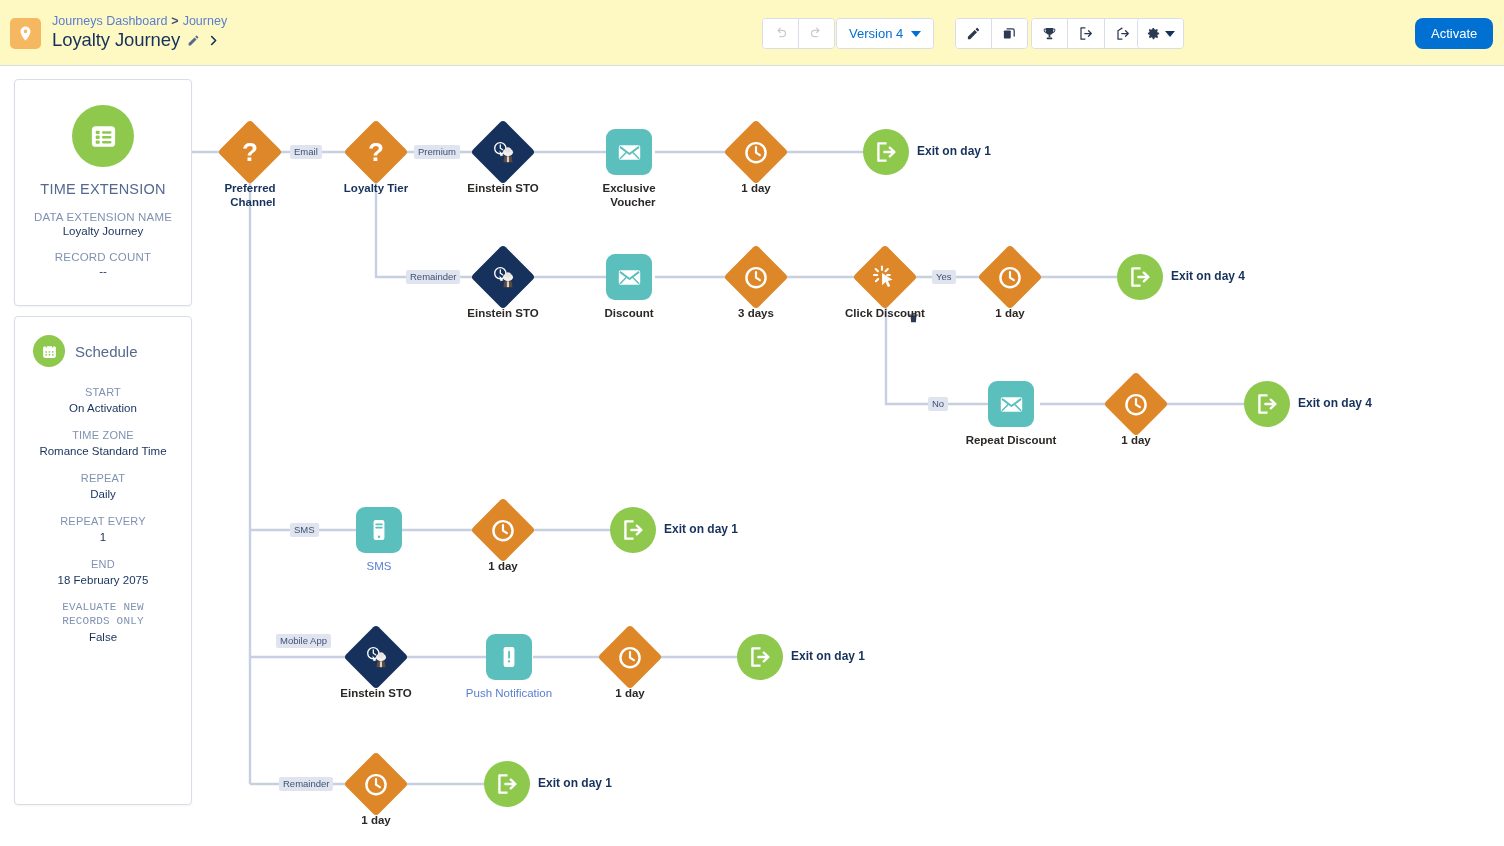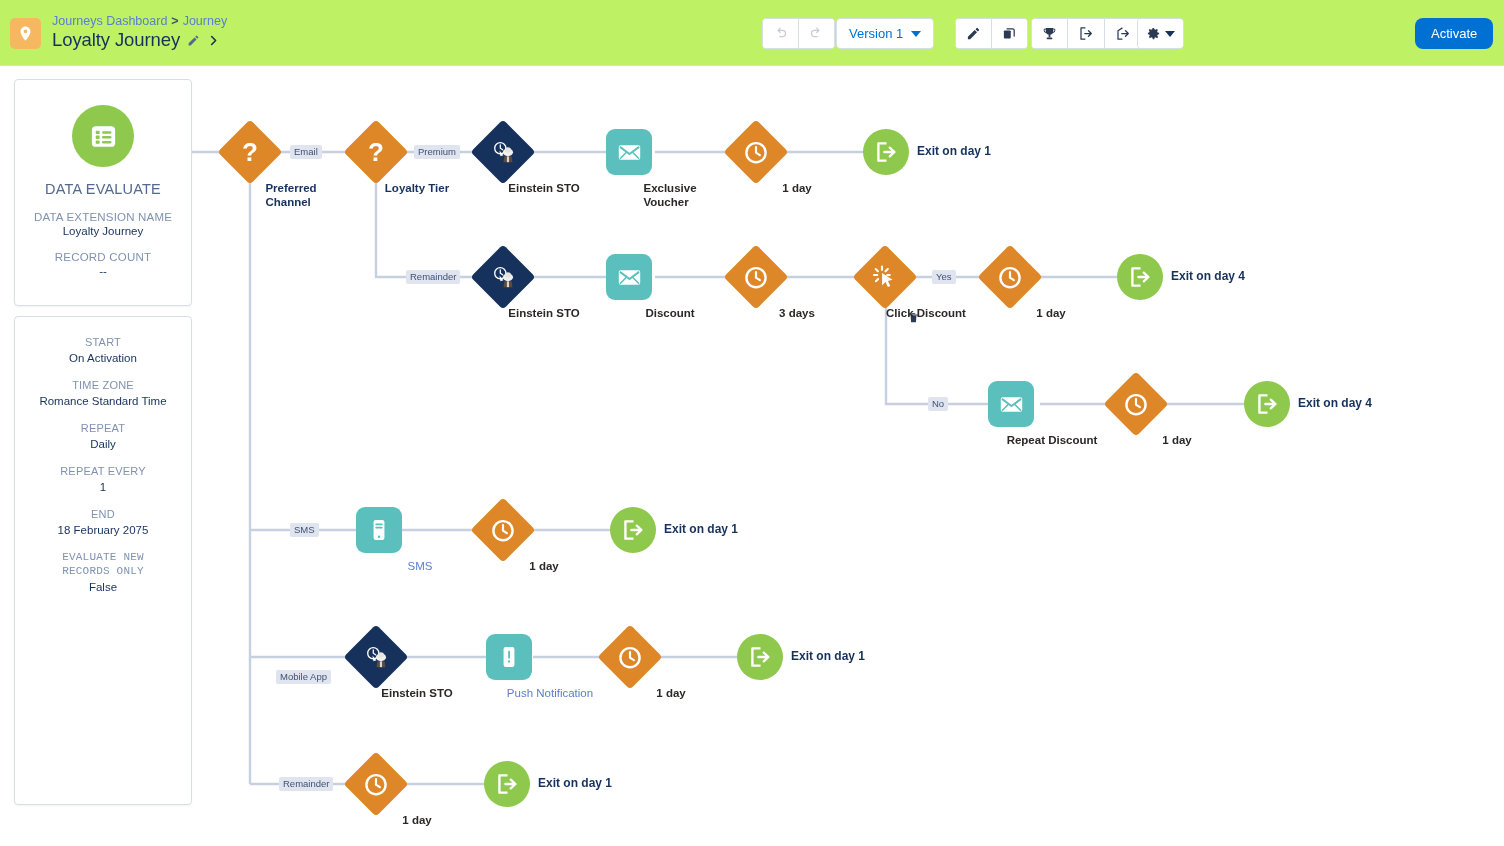--- a/index.html
+++ b/index.html
@@ -7,21 +7,21 @@
     width: 1504px; height: 846px;
     background: #ffffff;
     font-family: "Liberation Sans", sans-serif;
     overflow: hidden;
   }
 
   
   #header {
     position: absolute; left: 0; top: 0;
     width: 1504px; height: 66px;
-    background: #bef264;
+    background: #fef9c3;
     border-bottom: 1px solid #d8dde6;
     padding-left: 44px;
   }
   #brand-tile {
     position: absolute; left: 10px; top: 18px;
     width: 31px; height: 31px;
     border-radius: 5px; background: #f5b75f;
     display: flex; align-items: center; justify-content: center;
   }
   #brand-tile svg { display:block; }
@@ -130,21 +130,21 @@
     display:flex;align-items:center;justify-content:center;
   }
   .exit-circ {
     width:46px;height:46px;border-radius:50%;background:#8ec84c;
     display:flex;align-items:center;justify-content:center;
   }
 
   .node-cap {
     position:absolute; top:52px; left:50%; transform:translateX(-50%);
     font-size:11.5px; font-weight:bold; color:#16325c;
-    white-space:nowrap; text-align:left; line-height:14px;margin-left:41px;
+    white-space:nowrap; text-align:right; line-height:14px;
   }
   .node-cap.link { color:#5a7ed0; font-weight:normal; }
   .node-cap.plain { font-weight:bold; color:#2b2826; }
 
   .exit-cap {
     position:absolute; left:54px; top:15px;
     font-size:12px; font-weight:bold; color:#16325c; white-space:nowrap;
   }
 
   .wire-lbl {
@@ -195,21 +195,21 @@
     <div class="tb-btn">
       <svg width="15" height="15" viewBox="0 0 24 24">
         <path d="M15 7H9a5 5 0 0 0 0 10h4" stroke="#c9ccd1" stroke-width="2" fill="none" stroke-linecap="round"></path>
         <path d="M12.5 3.5 16 7l-3.5 3.5" stroke="#c9ccd1" stroke-width="2" fill="none" stroke-linecap="round" stroke-linejoin="round"></path>
       </svg>
     </div>
   </div>
 
   <div class="tb-group" id="grp-ver">
     <div class="tb-btn" style="padding:0 12px;">
-      <span>Version 1</span>
+      <span>Version 4</span>
       <span class="caret-d" style="margin-left:8px;"></span>
     </div>
   </div>
 
   <div class="tb-group" id="grp-edit">
     <div class="tb-btn">
       <svg width="15" height="15" viewBox="0 0 24 24">
         <path d="M3 17.3V21h3.7L17.6 10.1l-3.7-3.7L3 17.3zM20.7 7c.4-.4.4-1 0-1.4l-2.3-2.3a1 1 0 0 0-1.4 0l-1.8 1.8 3.7 3.7L20.7 7z" fill="#2b3a52"></path>
       </svg>
     </div>
@@ -264,28 +264,45 @@
       <svg width="31" height="31" viewBox="0 0 24 24">
         <rect x="3" y="4" width="18" height="16" rx="3" fill="#fff"></rect>
         <rect x="6" y="7.5" width="3" height="2.6" rx=".7" fill="#8ec84c"></rect>
         <rect x="10.8" y="7.9" width="7.4" height="1.9" rx=".9" fill="#8ec84c"></rect>
         <rect x="6" y="11.3" width="3" height="2.6" rx=".7" fill="#8ec84c"></rect>
         <rect x="10.8" y="11.7" width="7.4" height="1.9" rx=".9" fill="#8ec84c"></rect>
         <rect x="6" y="15.1" width="3" height="2.6" rx=".7" fill="#8ec84c"></rect>
         <rect x="10.8" y="15.5" width="7.4" height="1.9" rx=".9" fill="#8ec84c"></rect>
       </svg>
     </div>
-    <div id="de-kind">DATA EVALUATE</div>
+    <div id="de-kind">TIME EXTENSION</div>
     <div class="de-lbl">DATA EXTENSION NAME</div>
     <div class="de-val">Loyalty Journey</div>
     <div class="de-lbl">RECORD COUNT</div>
     <div class="de-val">--</div>
   </div>
 
   <div class="card" id="card-sched">
+    <div id="sched-head">
+      <div class="circ-icon" id="sched-circle">
+        <svg width="17" height="17" viewBox="0 0 24 24">
+          <rect x="3" y="5" width="18" height="16" rx="2.5" fill="#fff"></rect>
+          <rect x="3" y="5" width="18" height="4.4" rx="2.5" fill="#fff"></rect>
+          <rect x="6.2" y="11.6" width="2.1" height="2.1" fill="#8ec84c"></rect>
+          <rect x="10.9" y="11.6" width="2.1" height="2.1" fill="#8ec84c"></rect>
+          <rect x="15.6" y="11.6" width="2.1" height="2.1" fill="#8ec84c"></rect>
+          <rect x="6.2" y="15.6" width="2.1" height="2.1" fill="#8ec84c"></rect>
+          <rect x="10.9" y="15.6" width="2.1" height="2.1" fill="#8ec84c"></rect>
+          <rect x="15.6" y="15.6" width="2.1" height="2.1" fill="#8ec84c"></rect>
+          <rect x="6.5" y="2.6" width="1.8" height="4" rx=".9" fill="#8ec84c"></rect>
+          <rect x="15.7" y="2.6" width="1.8" height="4" rx=".9" fill="#8ec84c"></rect>
+        </svg>
+      </div>
+      <div id="sched-title">Schedule</div>
+    </div>
 
     <div class="s-lbl" style="margin-top:18px;">START</div>
     <div class="s-val">On Activation</div>
 
     <div class="s-lbl">TIME ZONE</div>
     <div class="s-val">Romance Standard Time</div>
 
     <div class="s-lbl">REPEAT</div>
     <div class="s-val">Daily</div>
 
@@ -552,21 +569,21 @@
     <div class="node" style="left:610px;top:441px;">
       <div class="exit-circ">
         <svg width="26" height="26" viewBox="0 0 24 24">
           <path d="M12.5 4H5v16h7.5" stroke="#fff" stroke-width="2.2" fill="none" stroke-linejoin="round"></path>
           <path d="M10.5 12h9M15.5 8 19.8 12 15.5 16" stroke="#fff" stroke-width="2.2" fill="none" stroke-linecap="round" stroke-linejoin="round"></path>
         </svg>
       </div>
       <div class="exit-cap">Exit on day 1</div>
     </div>
 
-    <div class="wire-lbl" style="left:276px;top:604px;">Mobile App</div>
+    <div class="wire-lbl" style="left:276px;top:568px;">Mobile App</div>
 
     <div class="node" style="left:353px;top:568px;">
       <div class="diamond navy">
         <svg width="27" height="27" viewBox="0 0 30 30">
           <circle cx="12" cy="10" r="6.2" fill="none" stroke="#ffffff" stroke-width="1.5"></circle>
           <path d="M12 6.3V10l2.6 1.8" stroke="#fff" stroke-width="1.4" fill="none" stroke-linecap="round"></path>
           <path d="M11 12.5 l4.5 5.2 -3.3 1.2z" fill="#fff"></path>
           <ellipse cx="20.5" cy="14.5" rx="5.6" ry="4.3" fill="#f2f0ee"></ellipse>
           <ellipse cx="20.5" cy="12" rx="3.4" ry="3" fill="#e8e4df"></ellipse>
           <path d="M16.5 19h8l1 6.5h-10z" fill="#5f4a3c"></path>

